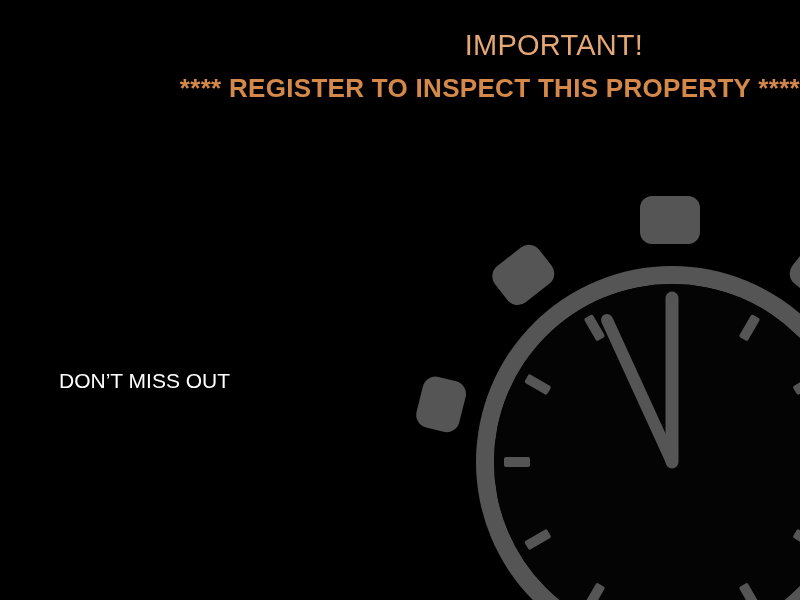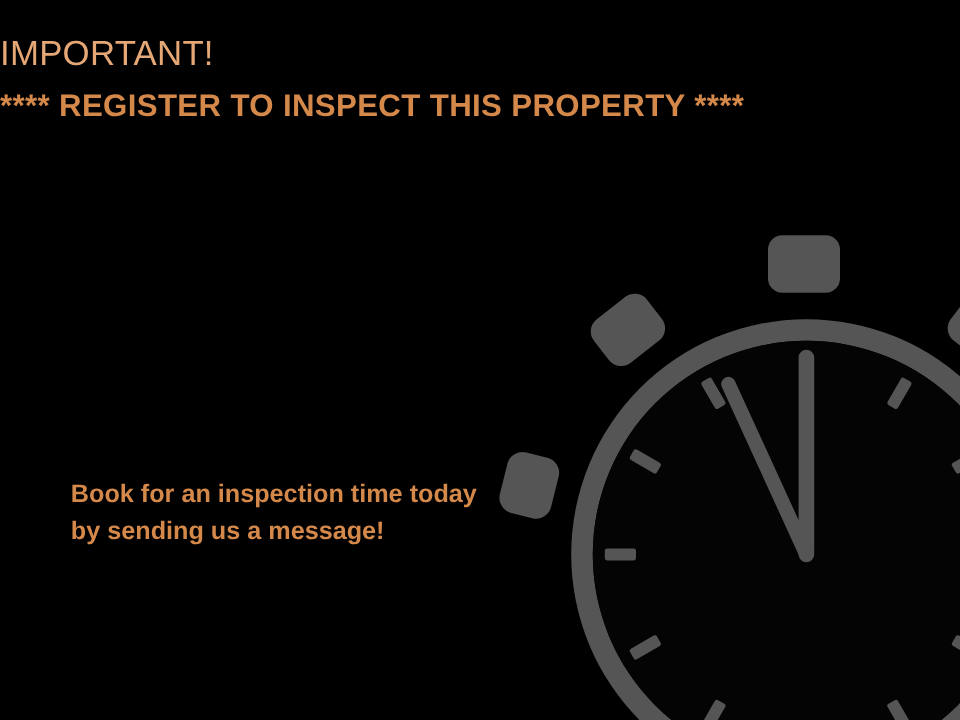--- a/index.html
+++ b/index.html
@@ -35,34 +35,34 @@
     top: 0;
     width: 800px;
     height: 600px;
   }
 
   .headline-1 {
     position: absolute;
     top: 30px;
     left: 0;
     width: 643px;
-    text-align: left;
+    text-align: right;
     font-size: 29px;
     font-weight: 400;
     letter-spacing: 0.2px;
     color: #e5a775;
     line-height: 1.1;
   }
 
   .headline-2 {
     position: absolute;
     top: 74px;
     left: 0;
     width: 800px;
-    text-align: left;
+    text-align: right;
     font-size: 26px;
     font-weight: 700;
     letter-spacing: 0.3px;
     color: #d4884a;
     line-height: 1.15;
   }
 
   .body-block {
     position: absolute;
     left: 59px;
@@ -174,18 +174,17 @@
   </svg>
 
   <div class="text-layer">
 
     <div class="headline-1">IMPORTANT!</div>
 
     <div class="headline-2">****  REGISTER TO INSPECT THIS PROPERTY ****</div>
 
 
 
+    <div class="body-block" id="line-dontmiss">DON’T MISS OUT</div>
 
-    <div class="cta-block">Book for an inspection time today
-by sending us a message!</div>
 
   </div>
 </div>
 
 </body></html>

